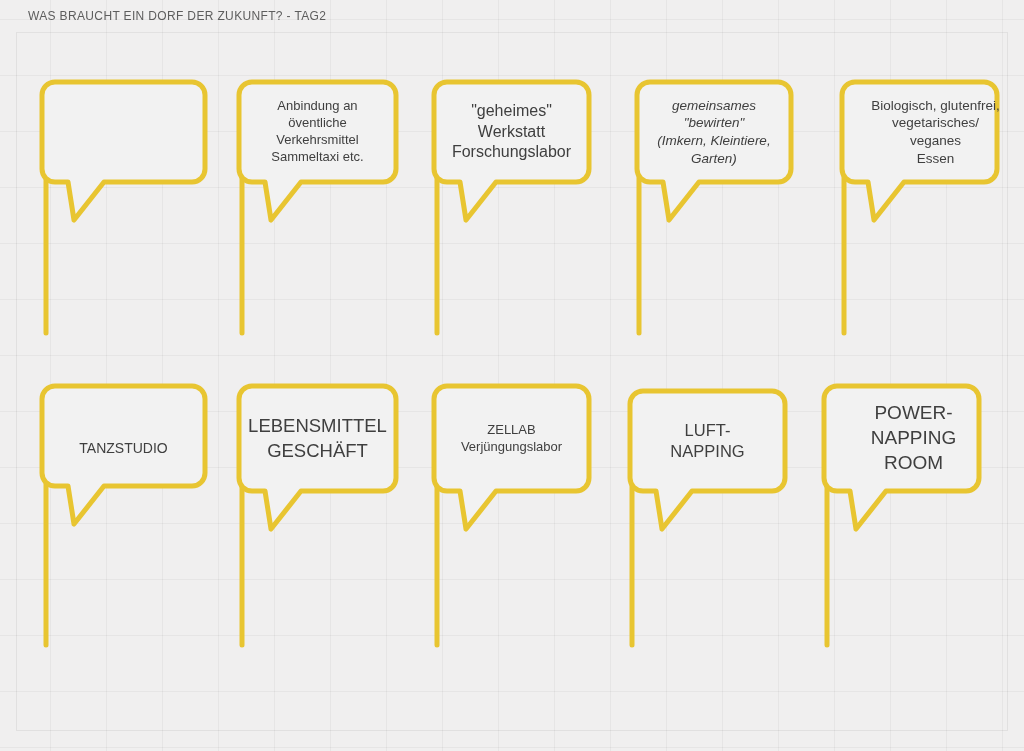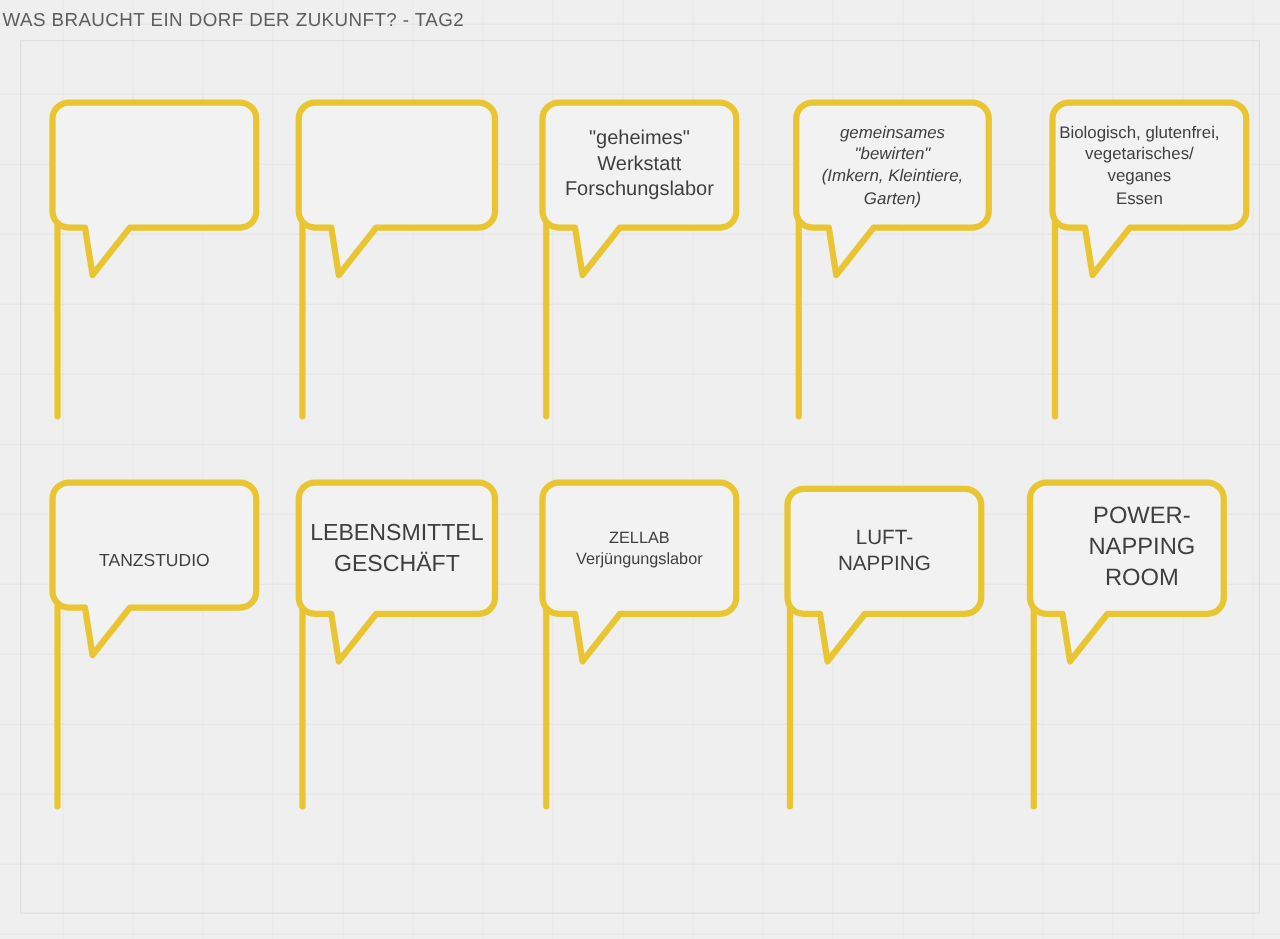--- a/index.html
+++ b/index.html
@@ -32,22 +32,22 @@
   
   #title-bar {
     position: absolute;
     left: 0; top: 0;
     width: 1024px;
     height: 32px;
     display: flex;
     align-items: center;
   }
   #board-title {
-    margin-left: 2px;
-    font-size: 15px;
+    margin-left: 28px;
+    font-size: 12px;
     letter-spacing: 0.35px;
     color: #5d5d5d;
     text-transform: uppercase;
     white-space: nowrap;
     font-family: "Liberation Sans", sans-serif;
   }
 
   
   #canvas-frame {
     position: absolute;
@@ -102,20 +102,24 @@
         <svg width="203" height="277" viewBox="0 0 203 277">
           <line x1="24" y1="14" x2="24" y2="251" stroke="#e8c531" stroke-width="5" stroke-linecap="round"></line>
           <path d="M 33 0 H 170 A 13 13 0 0 1 183 13 V 87 A 13 13 0 0 1 170 100 H 82 L 52 138 L 46 100 H 33 A 13 13 0 0 1 20 87 V 13 A 13 13 0 0 1 33 0 Z" fill="#f2f2f2" stroke="#e8c531" stroke-width="5" stroke-linejoin="round" stroke-linecap="round"></path>
         </svg>
       </div>
       <div class="sticker" style="left: 219px; top: 82px; width: 197px; height: 277px;">
         <svg width="197" height="277" viewBox="0 0 197 277">
           <line x1="23" y1="14" x2="23" y2="251" stroke="#e8c531" stroke-width="5" stroke-linecap="round"></line>
           <path d="M 33 0 H 164 A 13 13 0 0 1 177 13 V 87 A 13 13 0 0 1 164 100 H 82 L 52 138 L 46 100 H 33 A 13 13 0 0 1 20 87 V 13 A 13 13 0 0 1 33 0 Z" fill="#f2f2f2" stroke="#e8c531" stroke-width="5" stroke-linejoin="round" stroke-linecap="round"></path>
         </svg>
+        <div class="bubble-text" style="left: 20px; top: 0px; width: 157px; height: 100px; font-size: 13px;">Anbindung an
+öventliche
+Verkehrsmittel
+Sammeltaxi etc.</div>
       </div>
       <div class="sticker" style="left: 414px; top: 82px; width: 195px; height: 277px;">
         <svg width="195" height="277" viewBox="0 0 195 277">
           <line x1="23" y1="14" x2="23" y2="251" stroke="#e8c531" stroke-width="5" stroke-linecap="round"></line>
           <path d="M 33 0 H 162 A 13 13 0 0 1 175 13 V 87 A 13 13 0 0 1 162 100 H 82 L 52 138 L 46 100 H 33 A 13 13 0 0 1 20 87 V 13 A 13 13 0 0 1 33 0 Z" fill="#f2f2f2" stroke="#e8c531" stroke-width="5" stroke-linejoin="round" stroke-linecap="round"></path>
         </svg>
         <div class="bubble-text" style="left: 20px; top: 0px; width: 155px; height: 100px; font-size: 16px;">"geheimes"
 Werkstatt
 Forschungslabor</div>
       </div>
@@ -127,21 +131,21 @@
         <div class="bubble-text" style="left: 20px; top: 0px; width: 154px; height: 100px; font-size: 13.5px;">gemeinsames
 "bewirten"
 (Imkern, Kleintiere,
 Garten)</div>
       </div>
       <div class="sticker" style="left: 822px; top: 82px; width: 195px; height: 277px;">
         <svg width="195" height="277" viewBox="0 0 195 277">
           <line x1="22" y1="14" x2="22" y2="251" stroke="#e8c531" stroke-width="5" stroke-linecap="round"></line>
           <path d="M 33 0 H 162 A 13 13 0 0 1 175 13 V 87 A 13 13 0 0 1 162 100 H 82 L 52 138 L 46 100 H 33 A 13 13 0 0 1 20 87 V 13 A 13 13 0 0 1 33 0 Z" fill="#f2f2f2" stroke="#e8c531" stroke-width="5" stroke-linejoin="round" stroke-linecap="round"></path>
         </svg>
-        <div class="bubble-text" style="left: 12px; top: 0px; width: 155px; height: 100px; font-size: 13.5px; text-align: center;">Biologisch, glutenfrei,
+        <div class="bubble-text" style="left: 36px; top: 0px; width: 155px; height: 100px; font-size: 13.5px; text-align: center;">Biologisch, glutenfrei,
 vegetarisches/
 veganes
 Essen</div>
       </div>
       <div class="sticker" style="left: 22px; top: 386px; width: 203px; height: 285px;">
         <svg width="203" height="285" viewBox="0 0 203 285">
           <line x1="24" y1="14" x2="24" y2="259" stroke="#e8c531" stroke-width="5" stroke-linecap="round"></line>
           <path d="M 33 0 H 170 A 13 13 0 0 1 183 13 V 87 A 13 13 0 0 1 170 100 H 82 L 52 138 L 46 100 H 33 A 13 13 0 0 1 20 87 V 13 A 13 13 0 0 1 33 0 Z" fill="#f2f2f2" stroke="#e8c531" stroke-width="5" stroke-linejoin="round" stroke-linecap="round"></path>
         </svg>
         <div class="bubble-text" style="left: 20px; top: 12px; width: 163px; height: 100px; font-size: 14px;">TANZSTUDIO</div>

